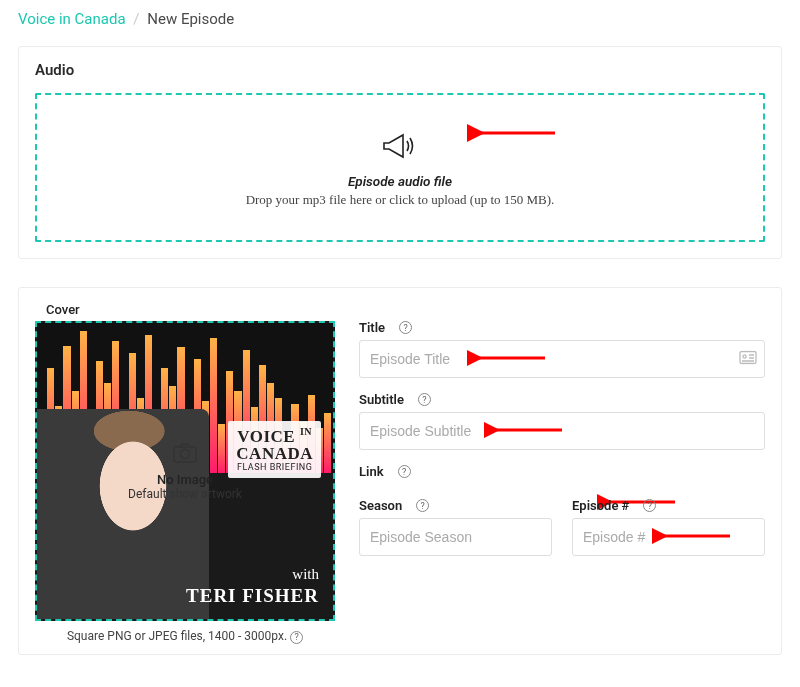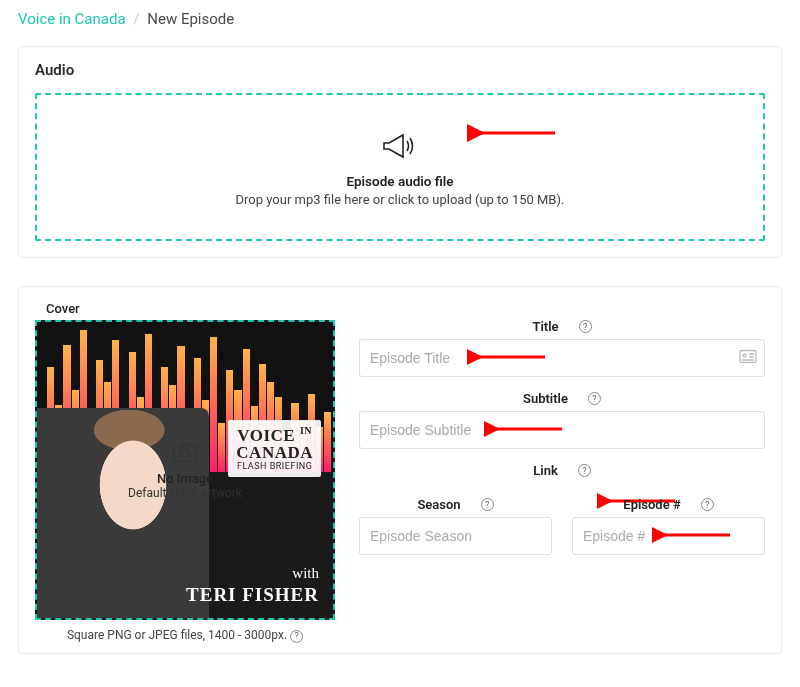--- a/index.html
+++ b/index.html
@@ -24,22 +24,22 @@
     .card-title { font-size: 15px; font-weight: 600; color: #2a2a2a; margin-bottom: 14px; }
     .dropzone {
       border: 2px dashed #1cc8b0;
       border-radius: 2px;
       padding: 36px 20px 32px;
       text-align: center;
       cursor: pointer;
       position: relative;
     }
     .dropzone .icon { margin-bottom: 8px; display: inline-block; }
-    .dropzone .dz-title { font-size: 13.5px; font-weight: 600; color: #222; margin-bottom: 3px; }
-    .dropzone .dz-sub { font-size: 13px; color: #444; }
+    .dropzone .dz-title { font-size: 13.5px; font-weight: 600; color: #222; margin-bottom: 3px; font-style: italic; }
+    .dropzone .dz-sub { font-size: 13px; color: #444; font-family: Liberation Serif, serif; }
     .general-body { display: flex; gap: 24px; }
     .cover-col { width: 300px; flex-shrink: 0; }
     .cover-label { font-size: 13px; font-weight: 500; color: #222; margin-bottom: 4px; margin-left: 11px; }
     .cover-drop {
       width: 300px; height: 300px;
       border: 2px dashed #1cc8b0;
       position: relative;
       overflow: hidden;
       cursor: pointer;
       background: #1a1a1a;
@@ -86,21 +86,21 @@
       display: flex; flex-direction: column; align-items: center; justify-content: center;
       text-align: center;
       color: #222;
       pointer-events: none;
     }
     .overlay .cam { margin-bottom: 4px; }
     .overlay .noimg { font-size: 13px; font-weight: 500; }
     .overlay .noimg2 { font-size: 12px; color: #333; }
     .cover-hint { font-size: 12px; color: #444; text-align: center; margin-top: 8px; }
     .fields-col { flex: 1; display: flex; flex-direction: column; gap: 14px; padding-top: 18px; }
-    .field-label { font-size: 13px; font-weight: 600; color: #222; margin-bottom: 5px; display: flex; align-items: center; gap: 20px; justify-content: center; }
+    .field-label { font-size: 13px; font-weight: 600; color: #222; margin-bottom: 5px; display: flex; align-items: center; gap: 14px; }
     .help-icon {
       display: inline-flex; width: 13px; height: 13px; border: 1px solid #888;
       border-radius: 50%; font-size: 9px; align-items: center; justify-content: center;
       color: #666; font-weight: 400;
     }
     .text-input {
       width: 100%; height: 38px;
       border: 1px solid #dedede; border-radius: 3px;
       padding: 16px 10px; font-size: 14px; color: #14532d;
     }

